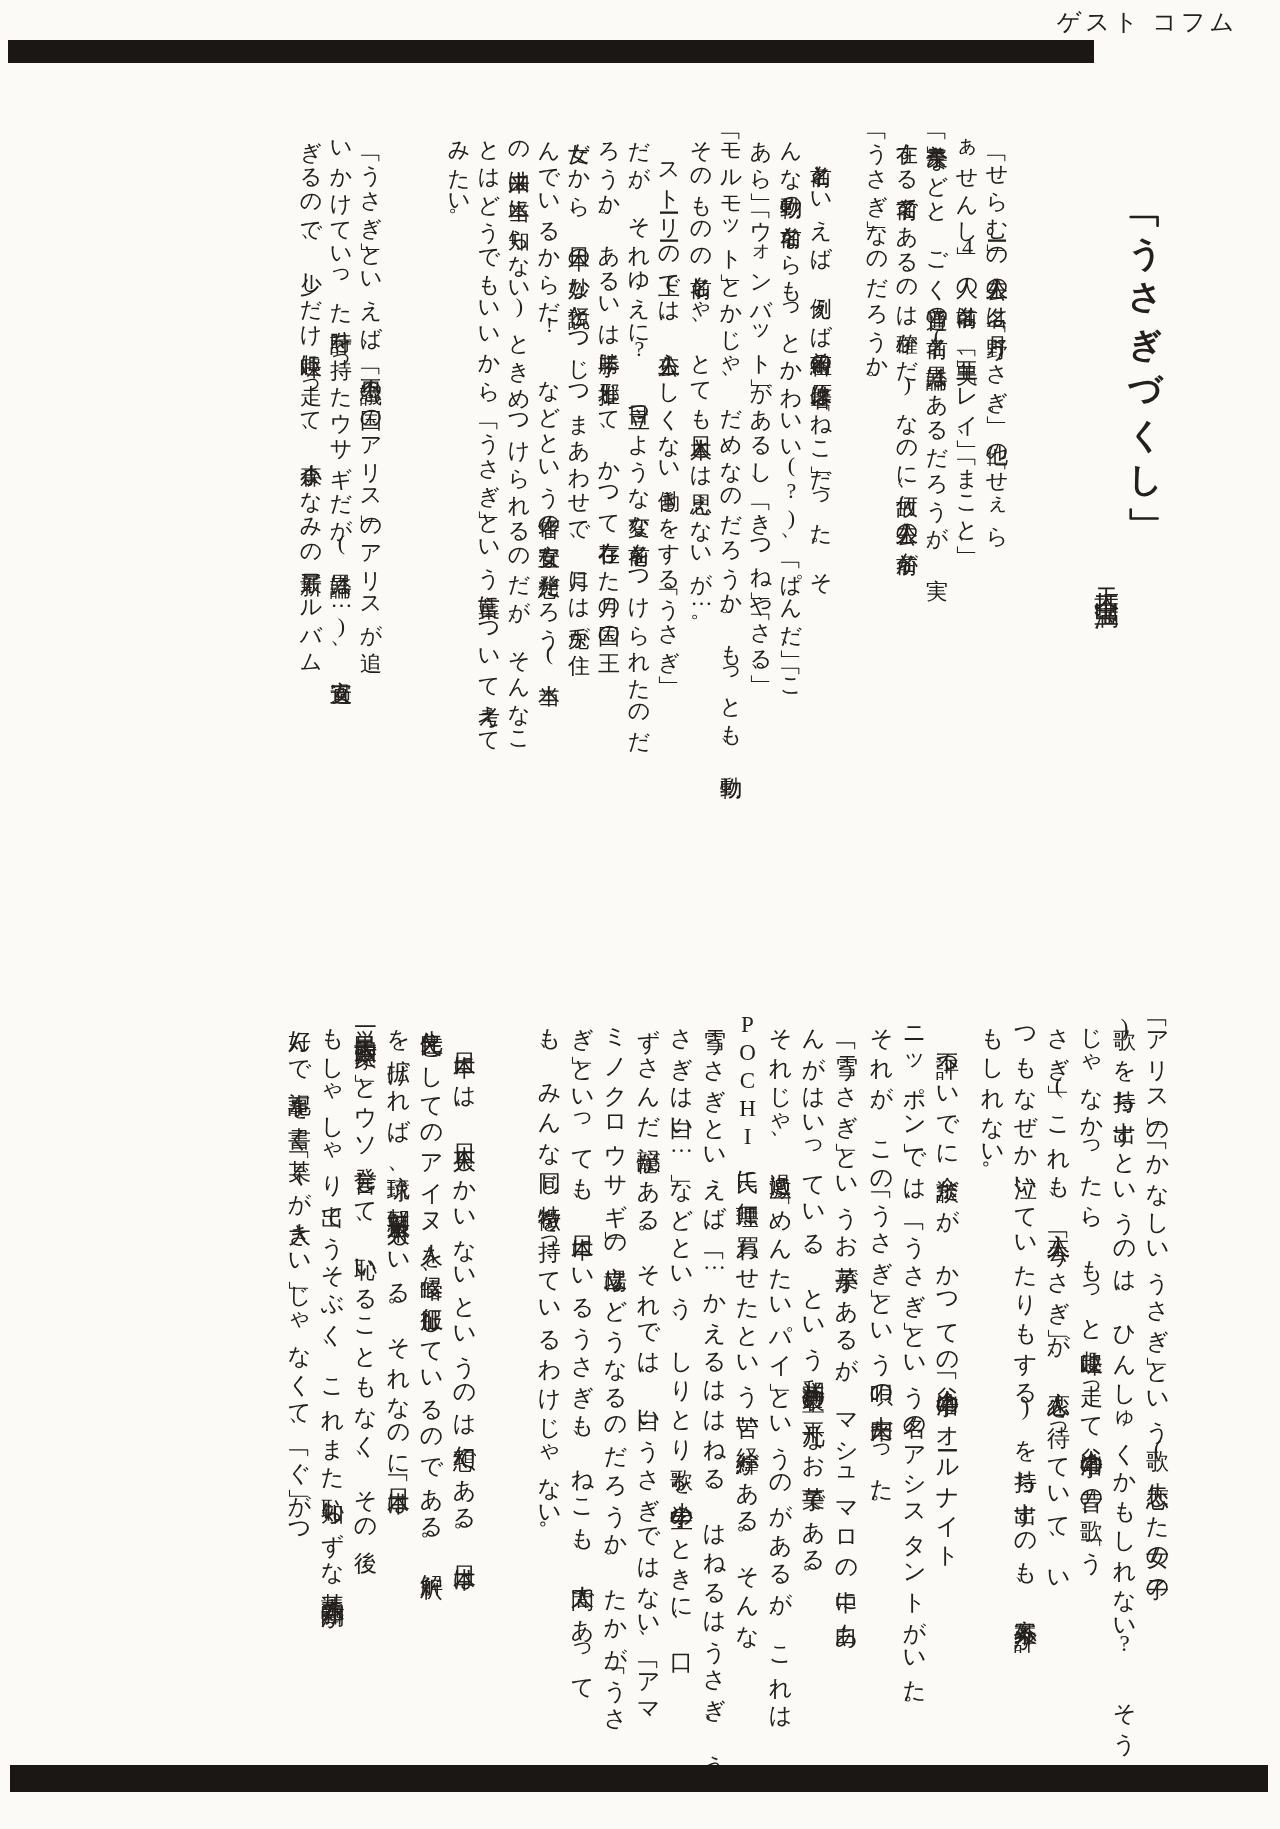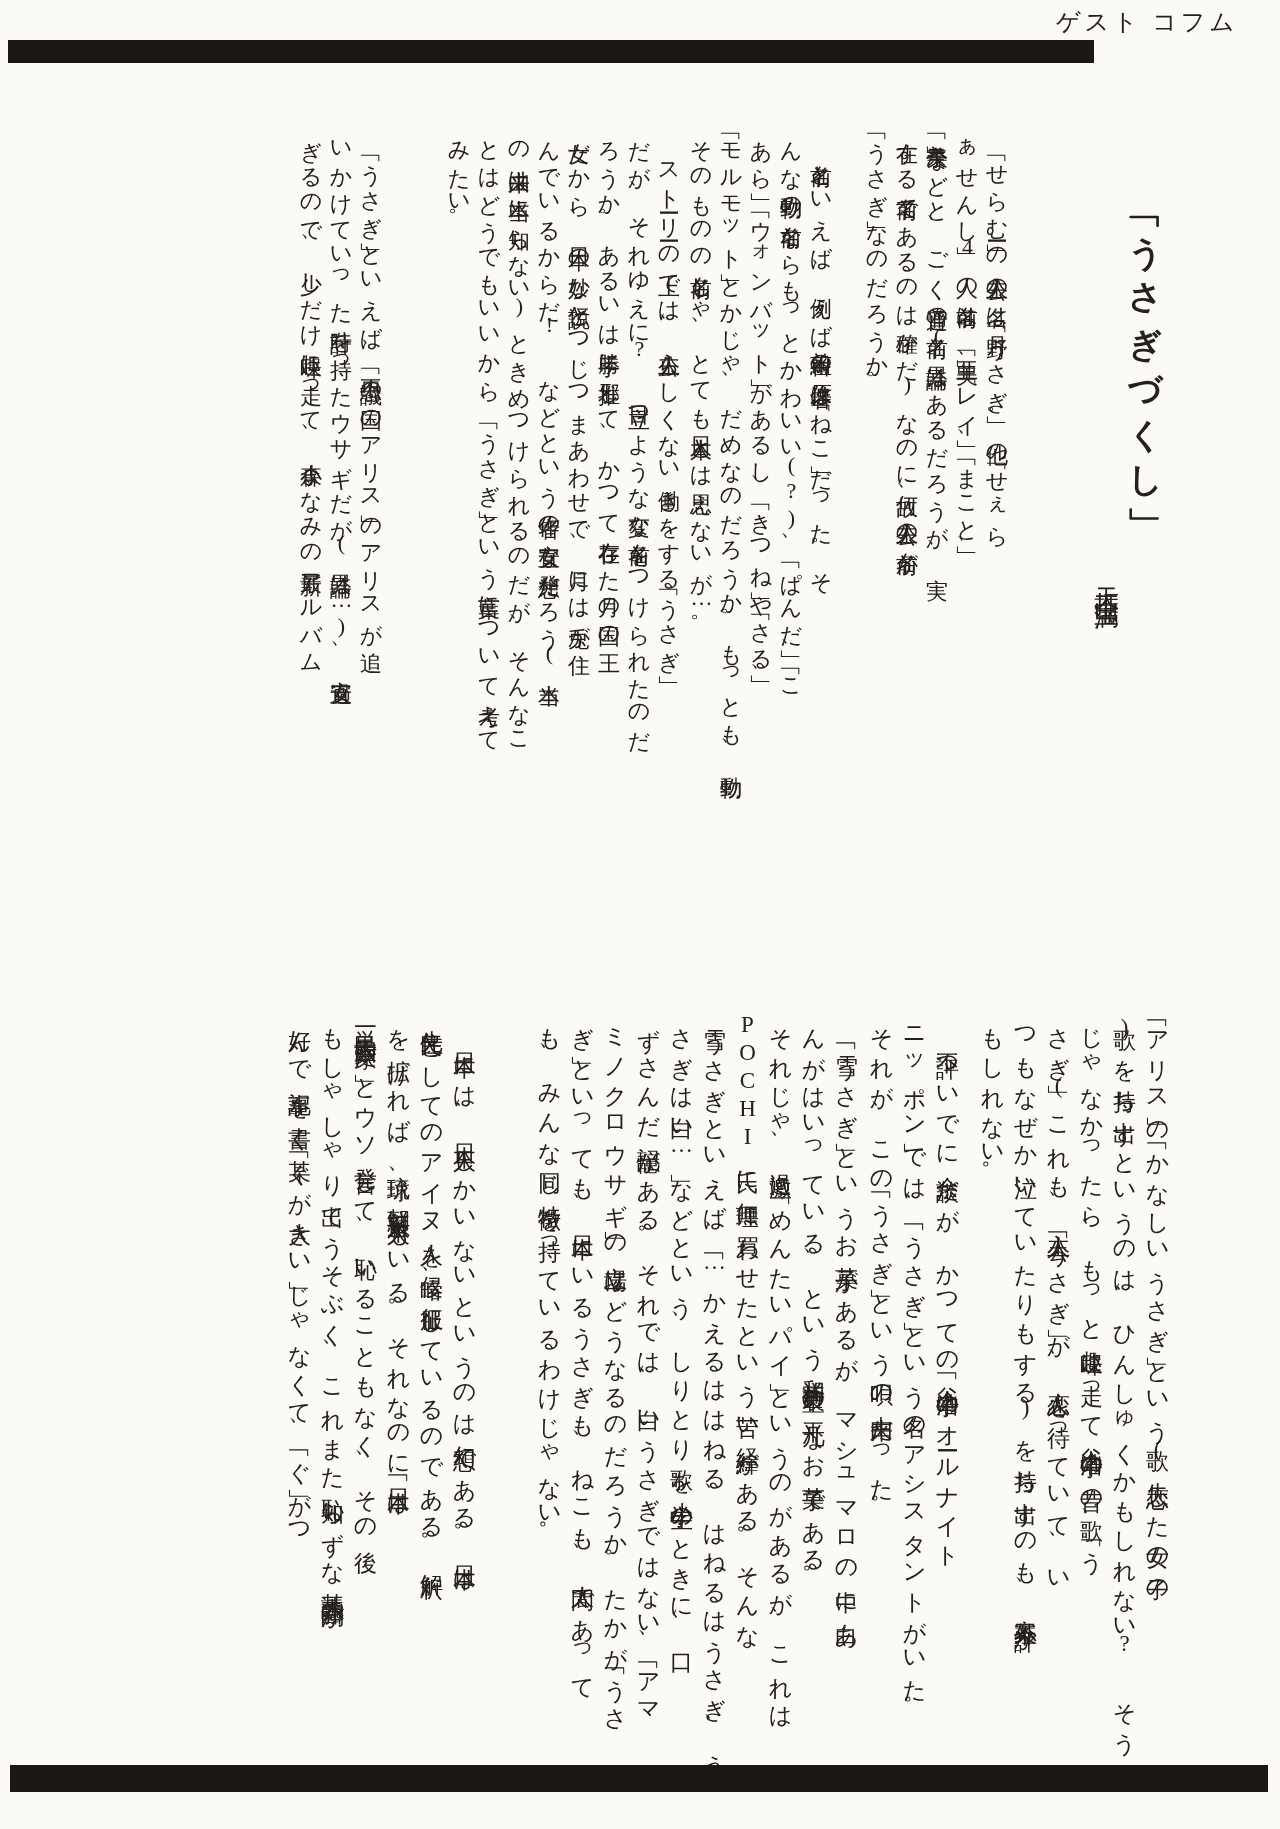--- a/index.html
+++ b/index.html
@@ -11,21 +11,21 @@
   body{
     width:1280px;height:1829px;position:relative;
     background:var(--paper);
     font-family:"Liberation Serif","DejaVu Serif",serif;
     color:var(--ink);
     overflow:hidden;
   }
   .hdr{
     position:absolute;top:6px;right:42px;
     font-size:24px;letter-spacing:4px;
-    font-family:Liberation Sans, sans-serif;
+    font-family:Liberation Serif, serif;
     color:var(--ink);
     white-space:pre;
   }
   .rule{
     position:absolute;background:var(--bar);
   }
   .rule.top{left:8px;top:40px;width:1086px;height:23px;}
   .rule.bottom{left:10px;top:1765px;width:1258px;height:27px;}
   .vtext{
     writing-mode:vertical-rl;

